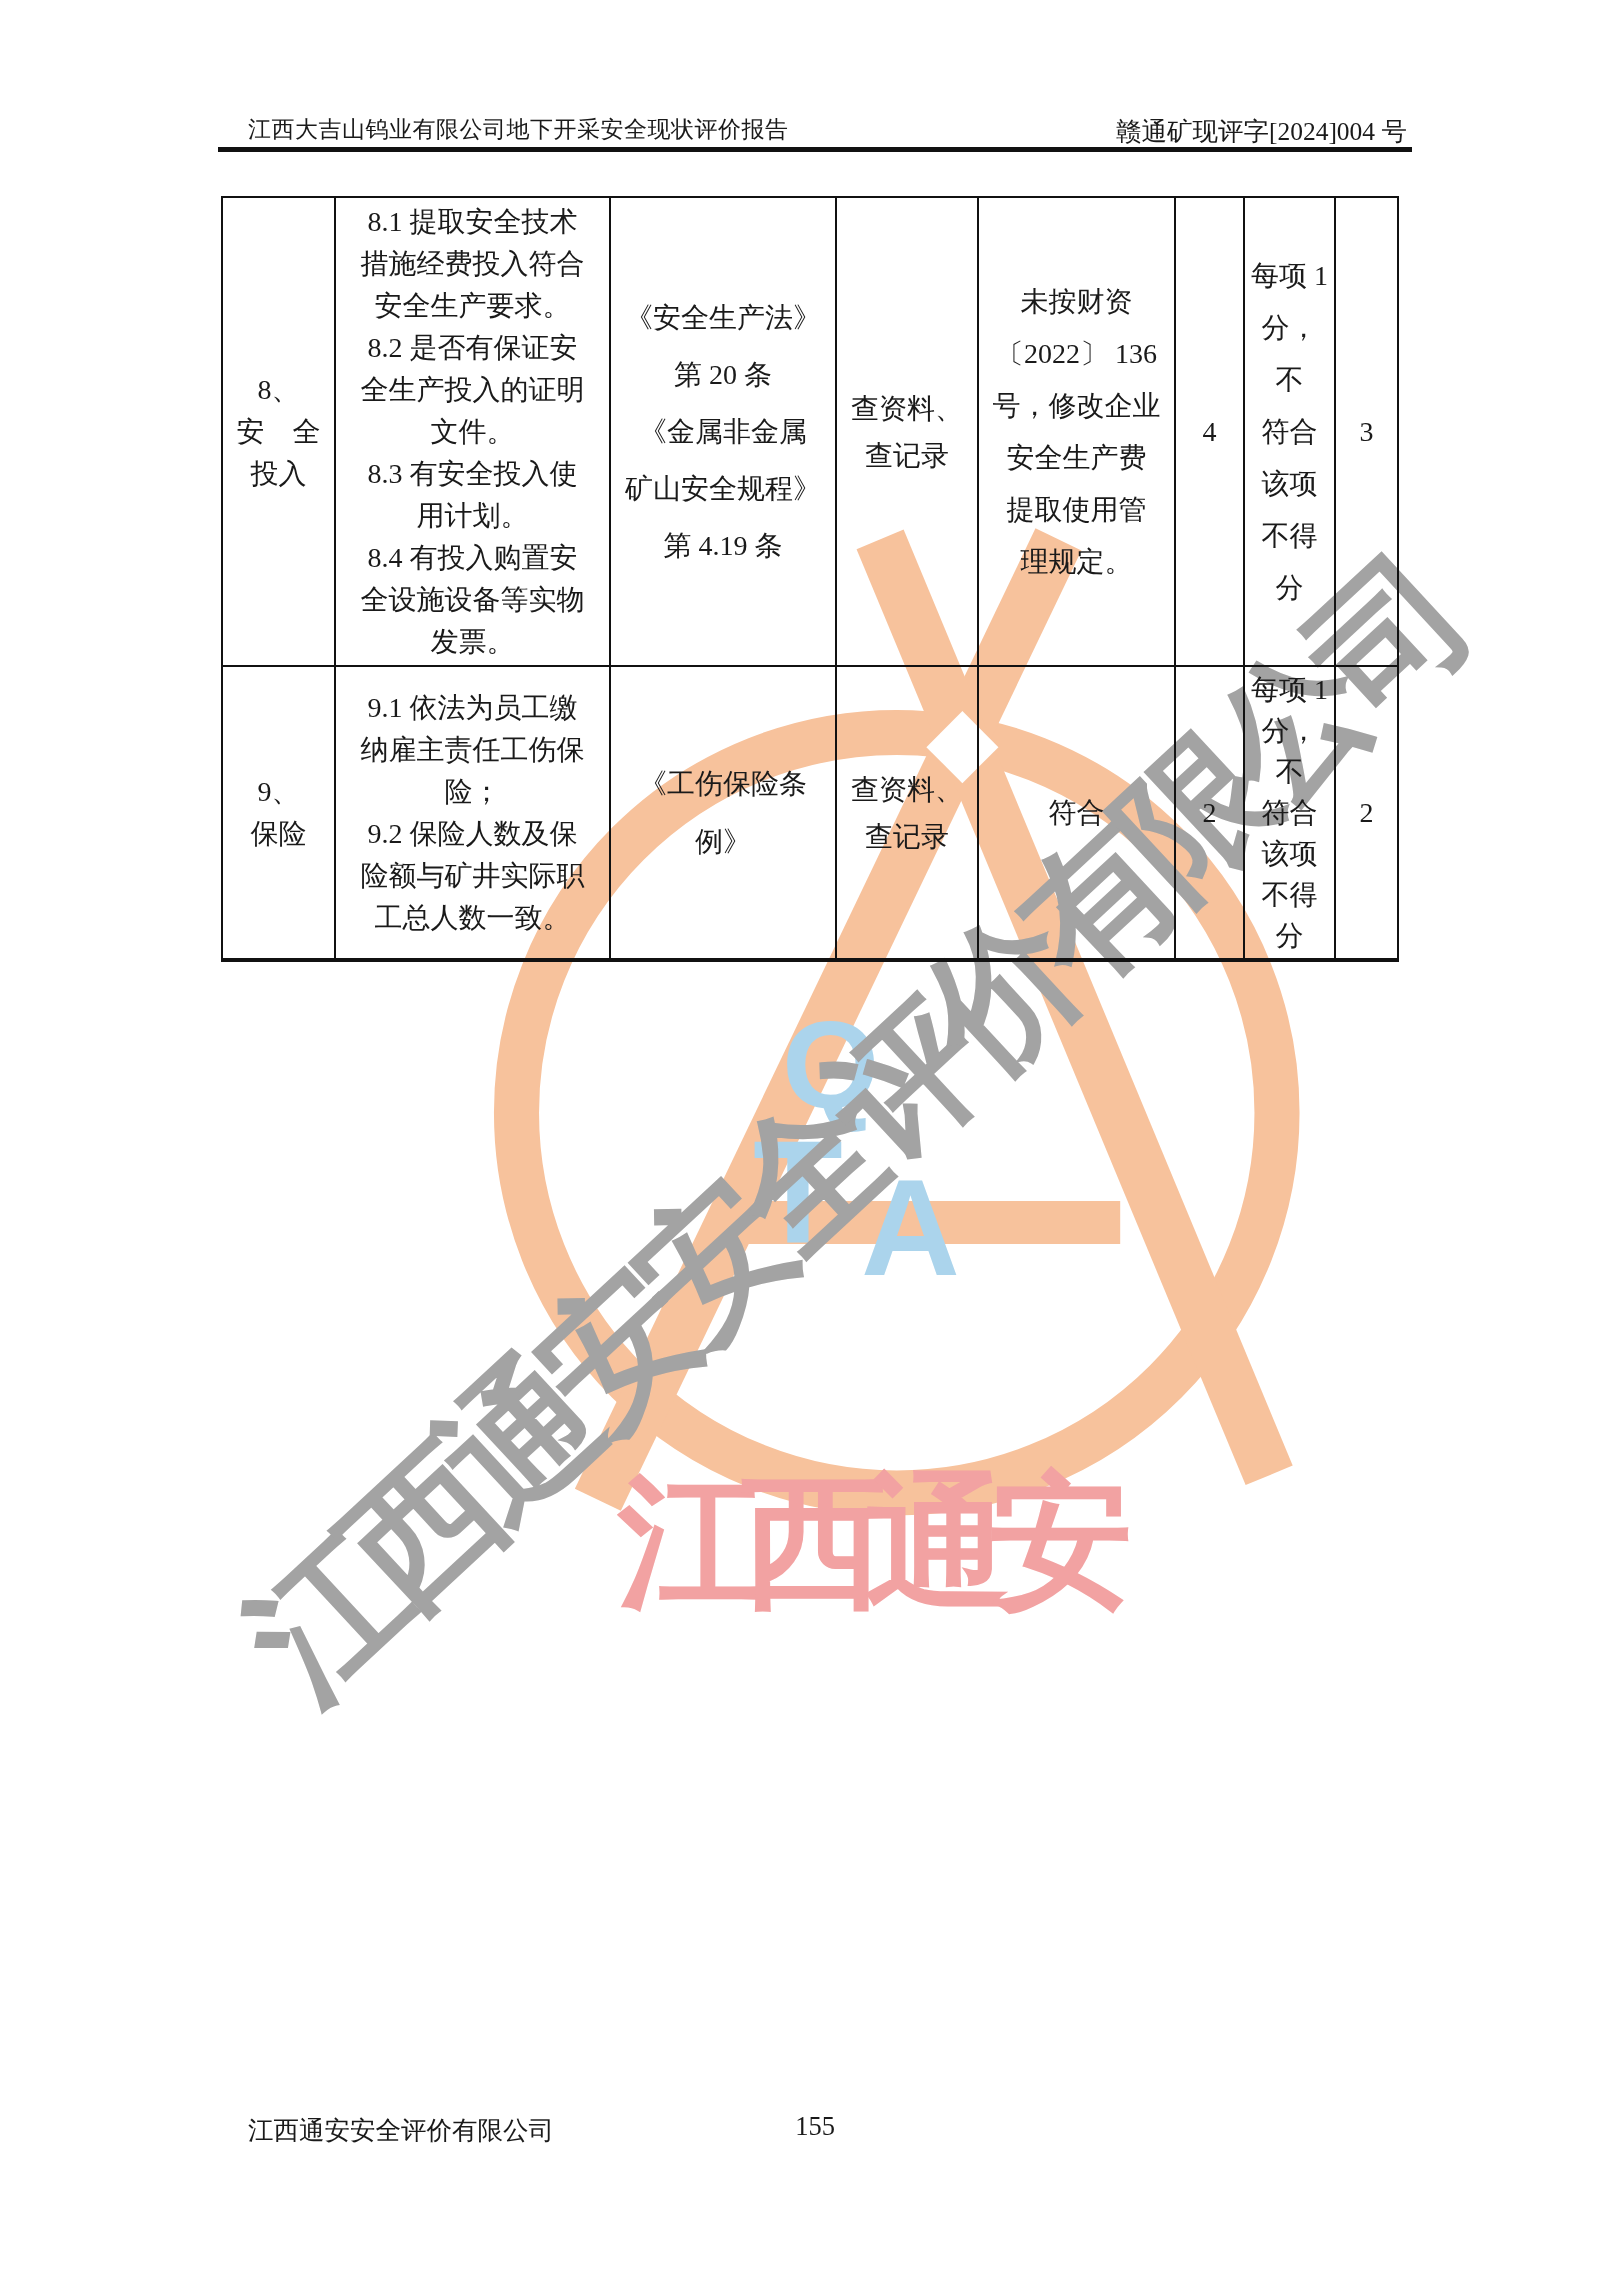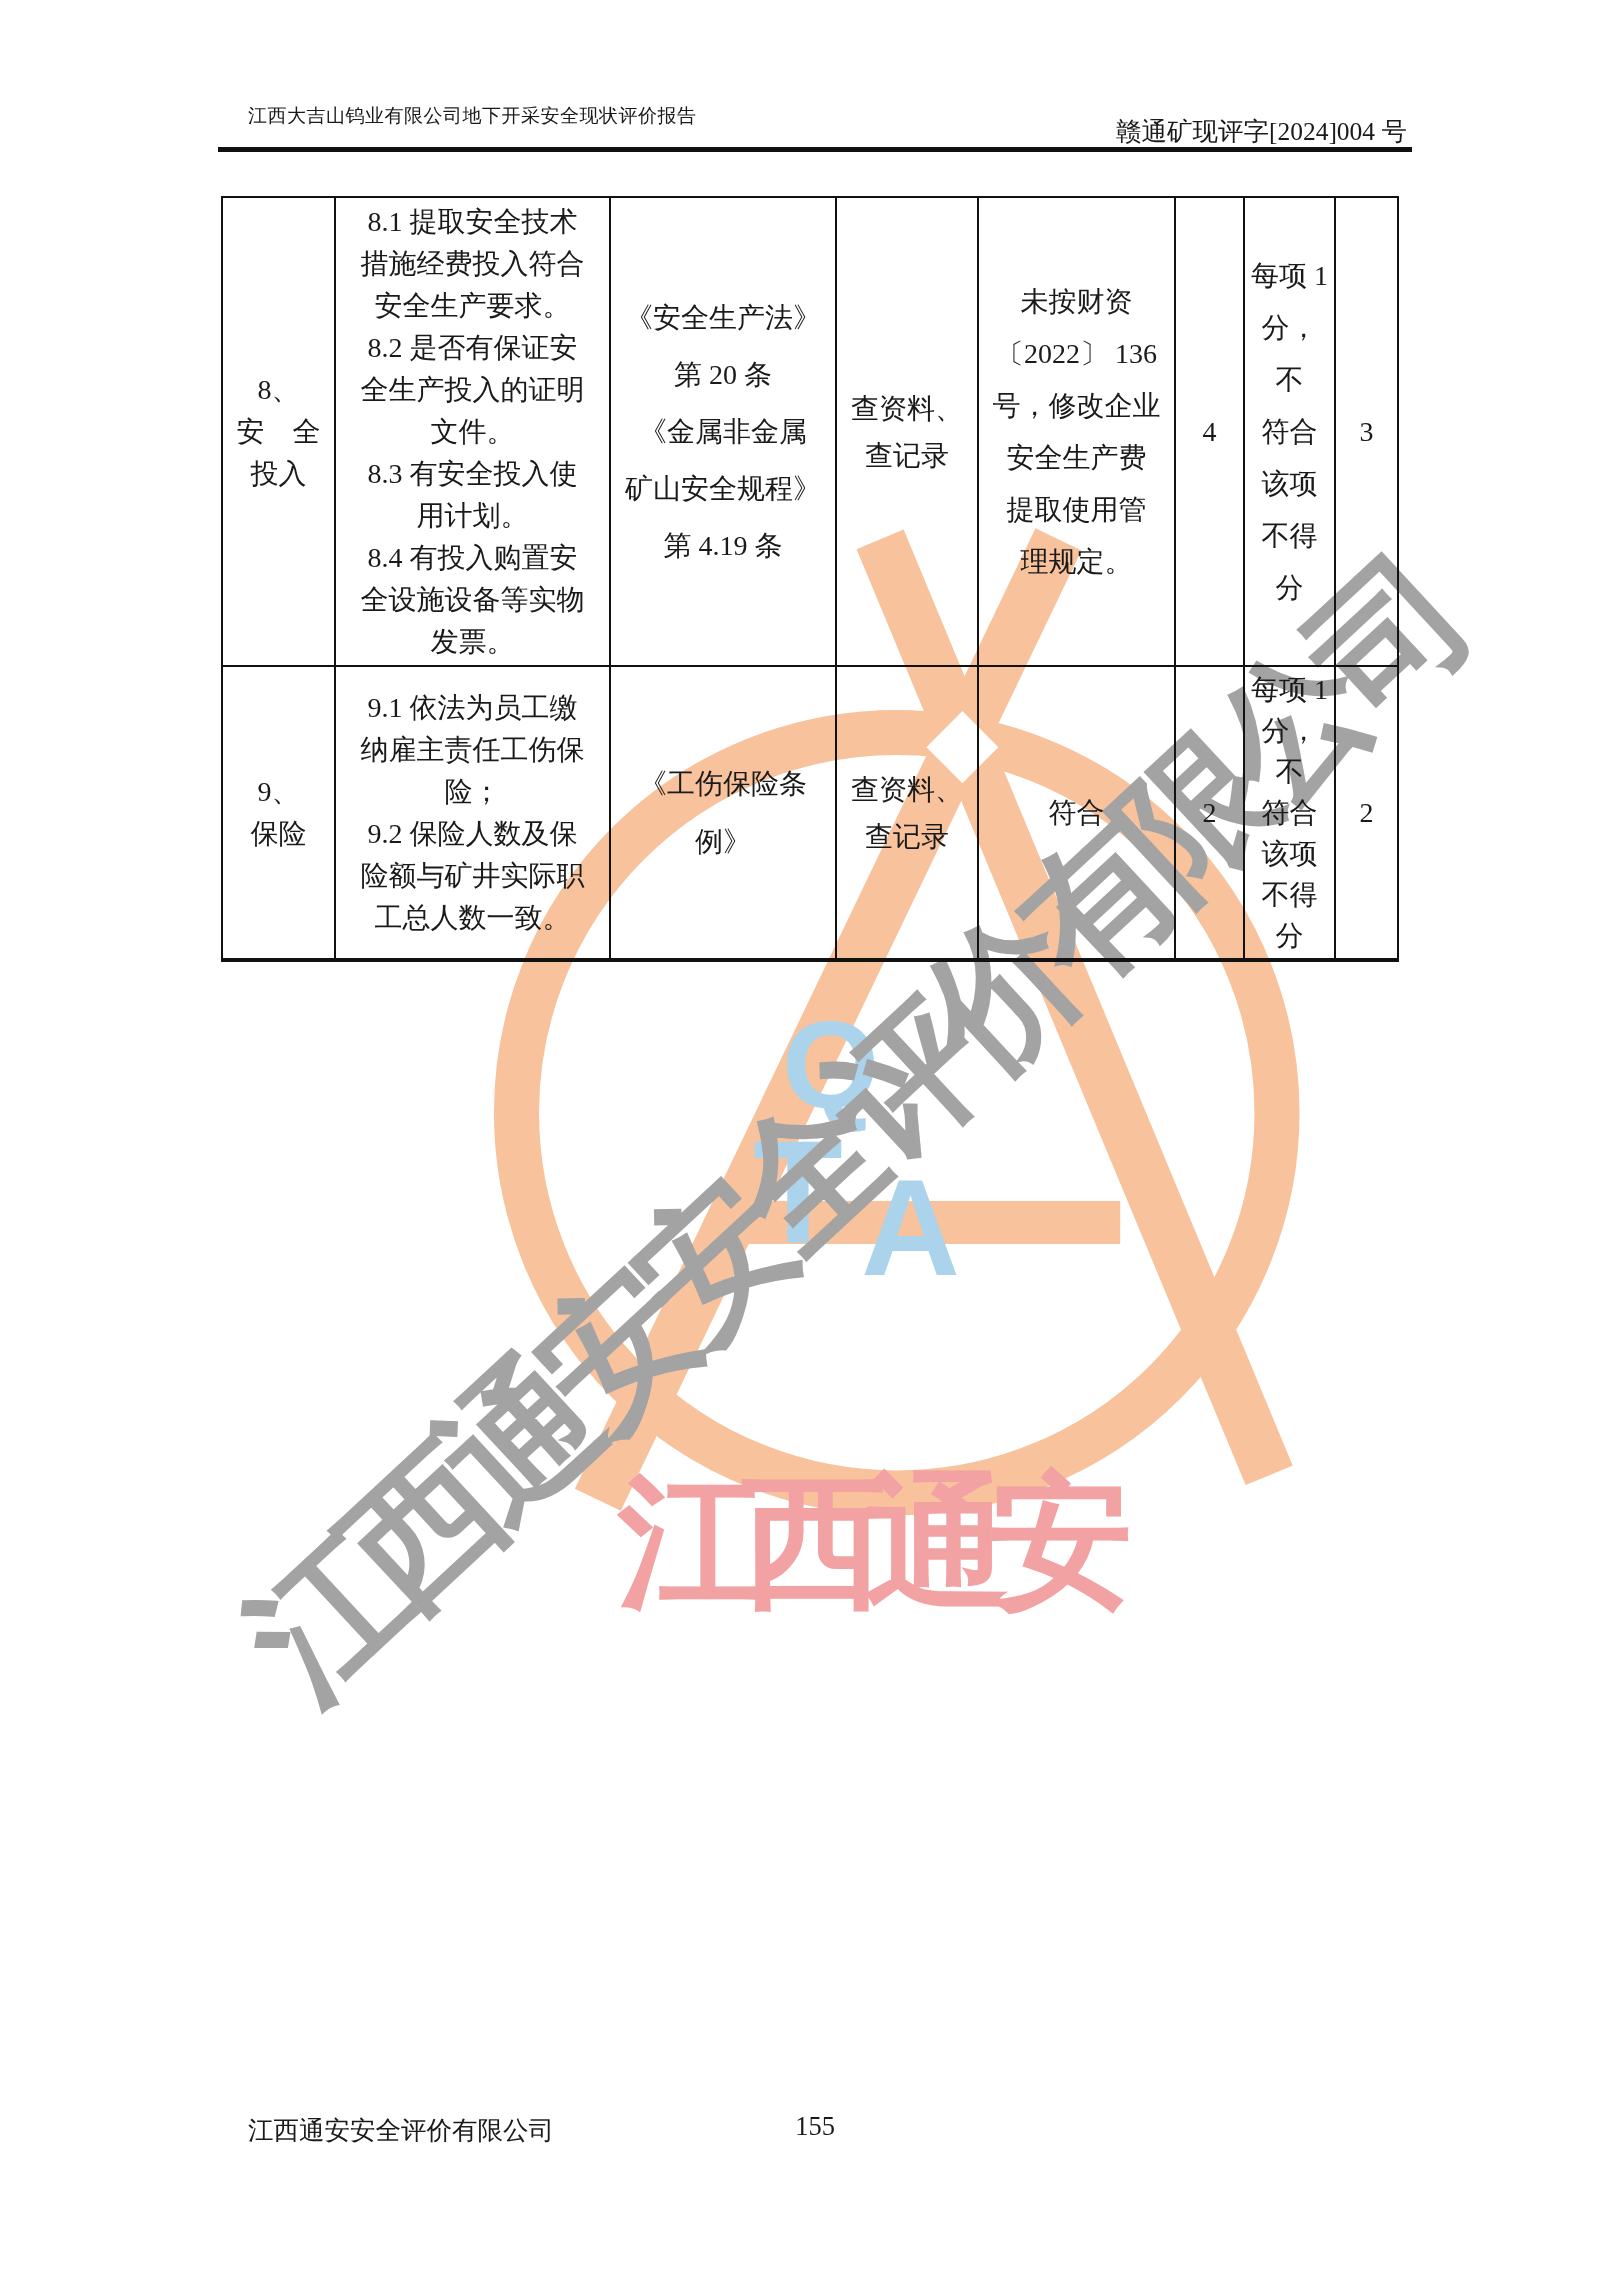--- a/index.html
+++ b/index.html
@@ -30,21 +30,21 @@
   .wm-a{left:861px;top:1159px;font-size:137px;}
   .wm-red{
     position:absolute;left:586px;top:1468px;
     font-family:"Liberation Sans","DejaVu Sans",sans-serif;font-weight:bold;
     font-size:145px;line-height:149px;letter-spacing:-21.6px;white-space:nowrap;
     color:var(--wm-red,#f2a2a2);
     margin-left:32px;
   }
   
   .content{position:absolute;inset:0;z-index:1;}
-  .hdr-left{position:absolute;left:248px;top:103px;font-size:19px;letter-spacing:0.5px;text-align:center;}
+  .hdr-left{position:absolute;left:248px;top:114px;font-size:23px;letter-spacing:0.5px;text-align:center;}
   .hdr-right{position:absolute;right:214px;top:114px;font-size:25.5px;}
   .hdr-rule{position:absolute;left:218px;top:147px;width:1194px;height:4.9px;background:#111;}
   table.tbl{
     position:absolute;left:221px;top:196px;width:1176px;
     border-collapse:collapse;table-layout:fixed;
     border:2.9px solid #111;border-bottom-width:4.9px;
   }
   .tbl td{
     border:2px solid #111;vertical-align:middle;text-align:center;
     white-space:pre-line;font-size:28px;line-height:42px;padding:2px 3.9px;

